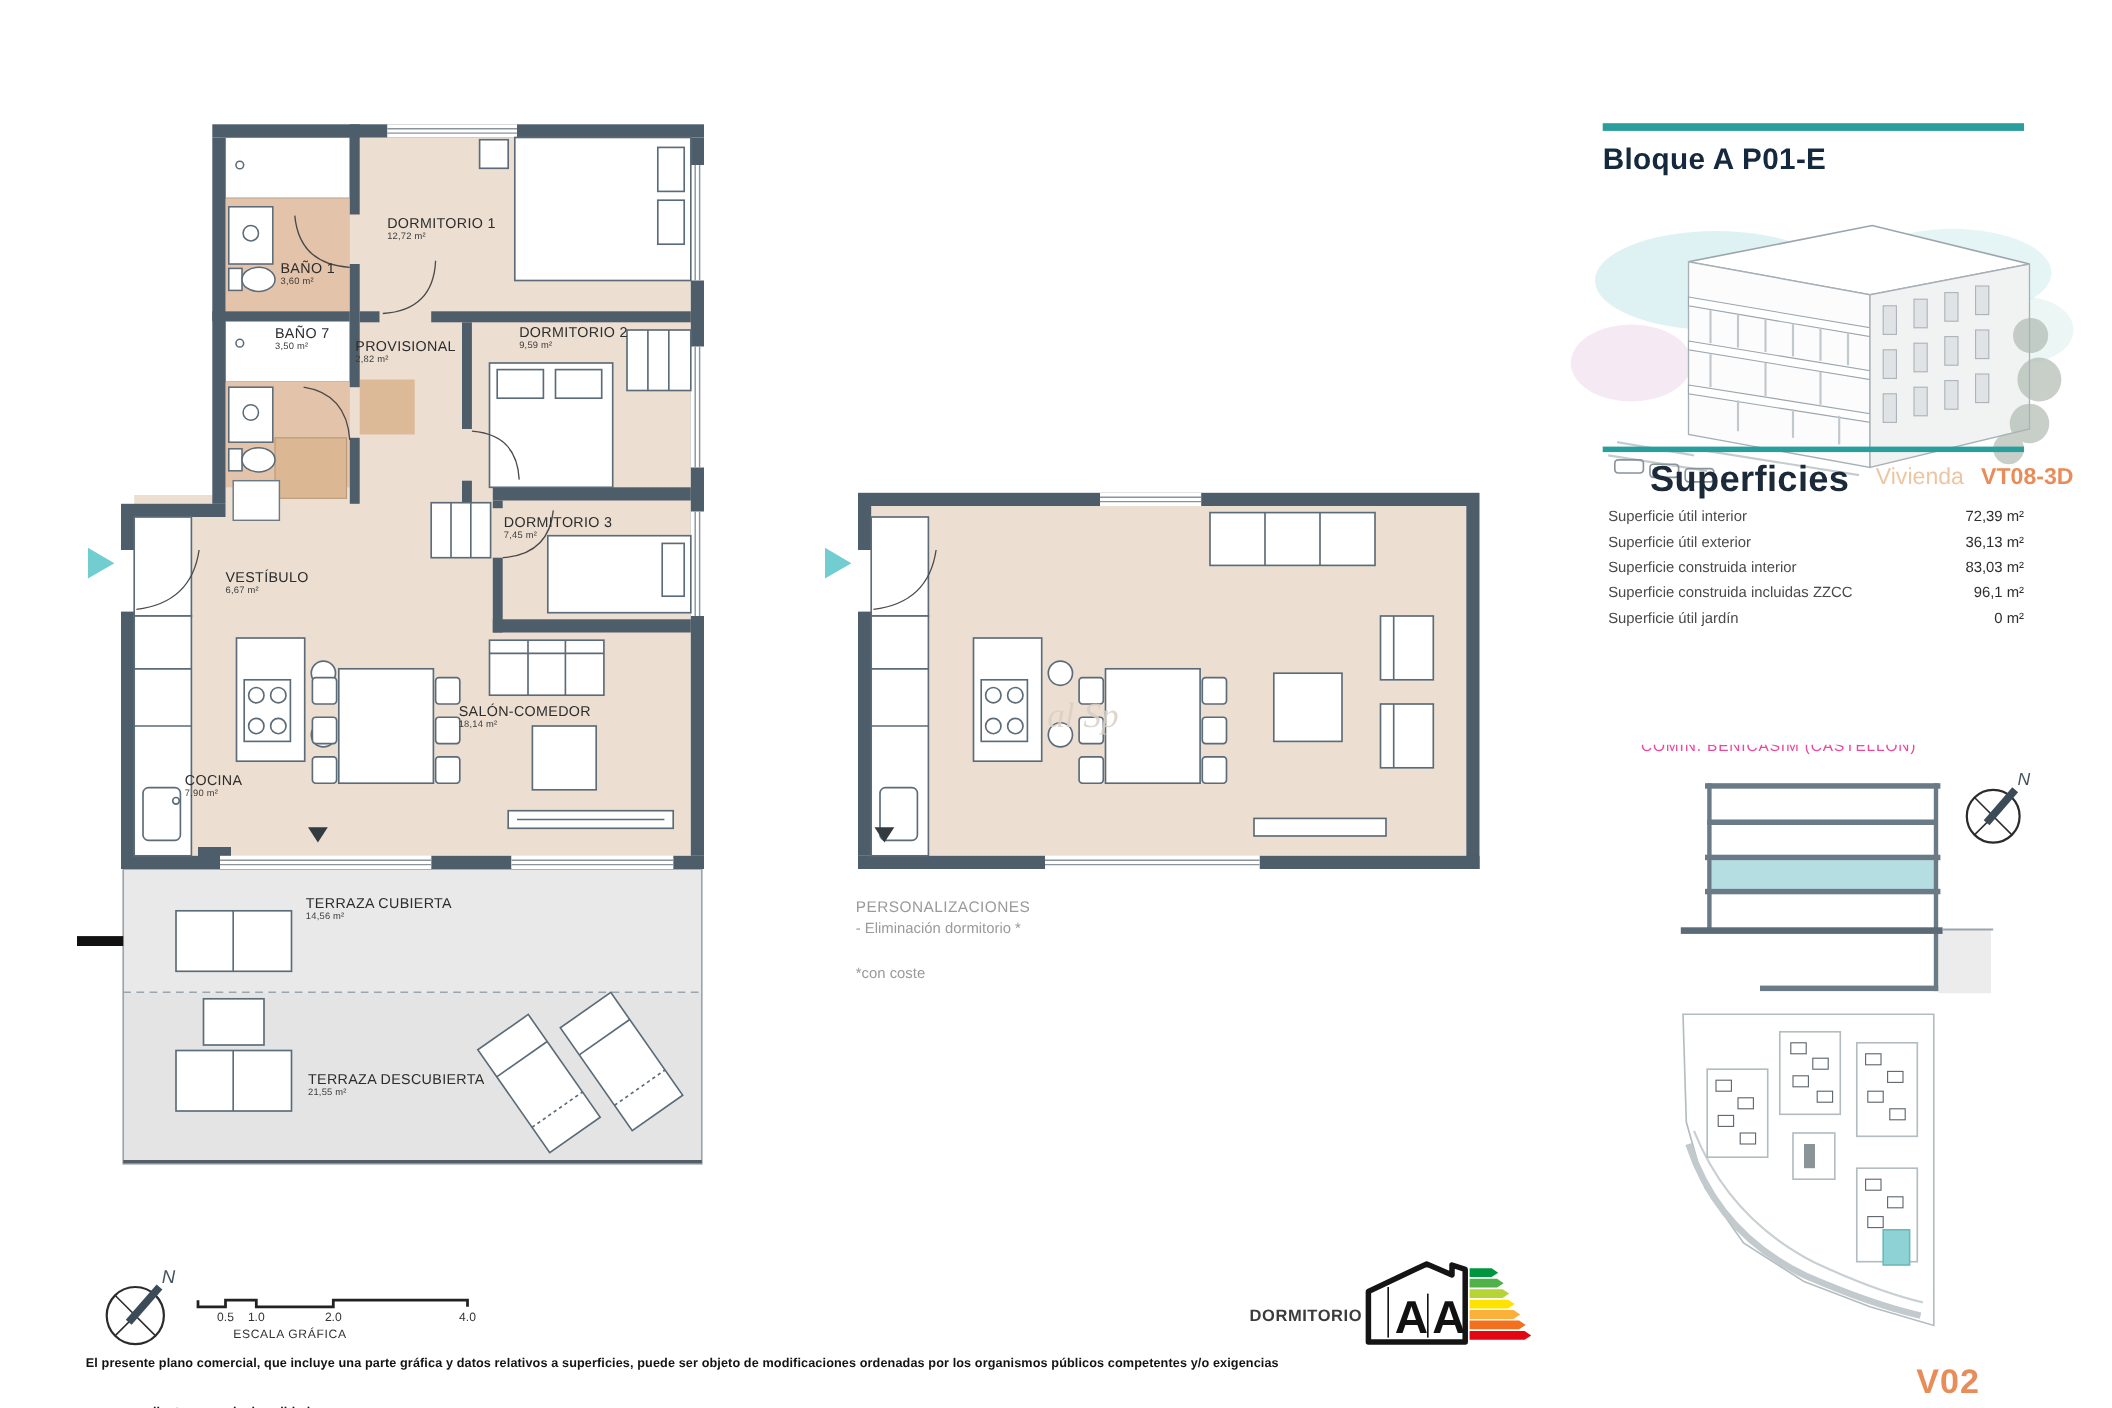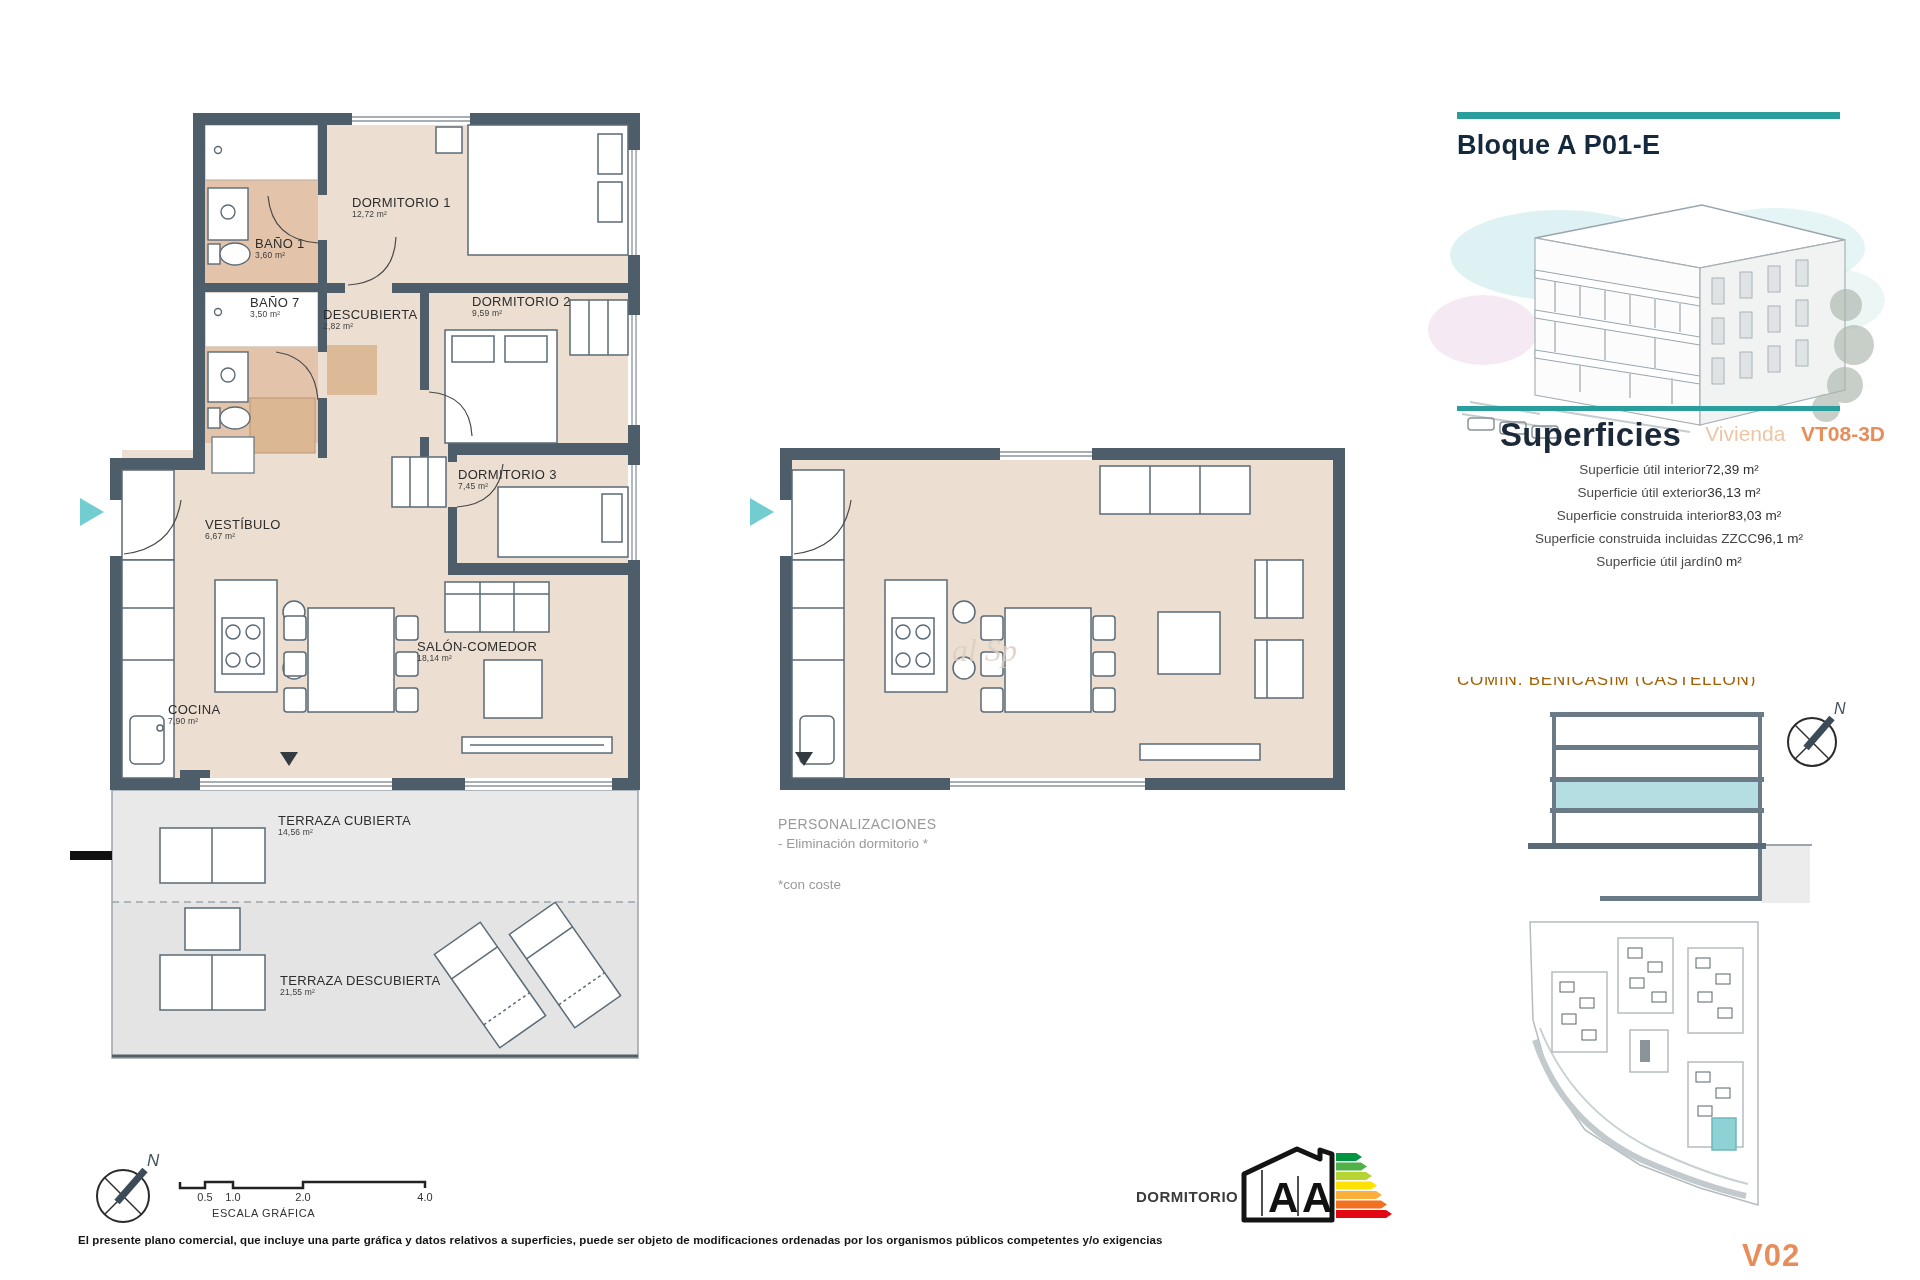--- a/index.html
+++ b/index.html
@@ -10,24 +10,24 @@
   .rl{position:absolute;font-size:13px;line-height:1.1;color:#2d2d2d;letter-spacing:.3px;white-space:nowrap;}
   .rl .ar{display:block;font-size:8.5px;color:#3c3c3c;letter-spacing:.2px;}
   
   .teal-bar{position:absolute;background:#2a9e9d;}
   .block-title{position:absolute;left:1457px;top:130px;font-size:27px;font-weight:bold;color:#14293e;letter-spacing:.3px;}
   .sup-row{position:absolute;left:1500px;top:416px;width:385px;display:flex;align-items:center;}
   .sup-title{font-size:33px;font-weight:bold;color:#1b2938;letter-spacing:.3px;}
   .sup-sub{font-size:21px;color:#ecc6a2;margin-left:24px;padding-bottom:3px;}
   .sup-code{font-size:21px;font-weight:bold;color:#e88d5a;margin-left:auto;padding-bottom:3px;}
   .sup-table{position:absolute;left:1462px;top:458px;width:378px;font-size:13.5px;color:#4a4a4a;}
-  .sup-table .row{display:flex;justify-content:center;height:23px;line-height:23px;margin-left:36px;}
+  .sup-table .row{display:flex;justify-content:space-between;height:23px;line-height:23px;}
   .sup-table .val{color:#2f2f2f;}
   .loc-clip{position:absolute;left:1457px;top:677px;width:320px;height:9px;overflow:hidden;}
-  .loc-clip span{display:block;margin-top:-7px;font-size:17px;letter-spacing:.8px;color:#a16207;}
+  .loc-clip span{display:block;margin-top:-7px;font-size:14px;letter-spacing:.8px;color:#ec4899;text-align:center;}
   .v02{position:absolute;left:1742px;top:1238px;font-size:31px;font-weight:bold;color:#e88d5a;letter-spacing:1px;}
   
   .pers{position:absolute;left:778px;top:816px;color:#9a9a9a;}
   .pers .t{font-size:14px;letter-spacing:.4px;}
   .pers .i{font-size:13.5px;margin-top:4px;}
   .pers .n{font-size:13.5px;margin-top:26px;}
   
   .escala{position:absolute;left:212px;top:1207px;font-size:11px;color:#333;letter-spacing:.6px;}
   .prov{position:absolute;left:1136px;top:1188px;font-size:15px;font-weight:600;color:#3c3c3c;letter-spacing:.5px;}
   .disc{position:absolute;left:78px;font-size:11.5px;color:#141414;letter-spacing:.1px;white-space:nowrap;font-weight:bold;}
@@ -408,21 +408,21 @@
   </div>
   <div class="rl" style="left:255px;top:237px">
     <span>BAÑO 1</span>
     <span class="ar">3,60 m²</span>
   </div>
   <div class="rl" style="left:250px;top:296px">
     <span>BAÑO 7</span>
     <span class="ar">3,50 m²</span>
   </div>
   <div class="rl" style="left:323px;top:308px">
-    <span>DESCUBIERTA</span>
+    <span>PROVISIONAL</span>
     <span class="ar">2,82 m²</span>
   </div>
   <div class="rl" style="left:472px;top:295px">
     <span>DORMITORIO 2</span>
     <span class="ar">9,59 m²</span>
   </div>
   <div class="rl" style="left:458px;top:468px">
     <span>DORMITORIO 3</span>
     <span class="ar">7,45 m²</span>
   </div>

